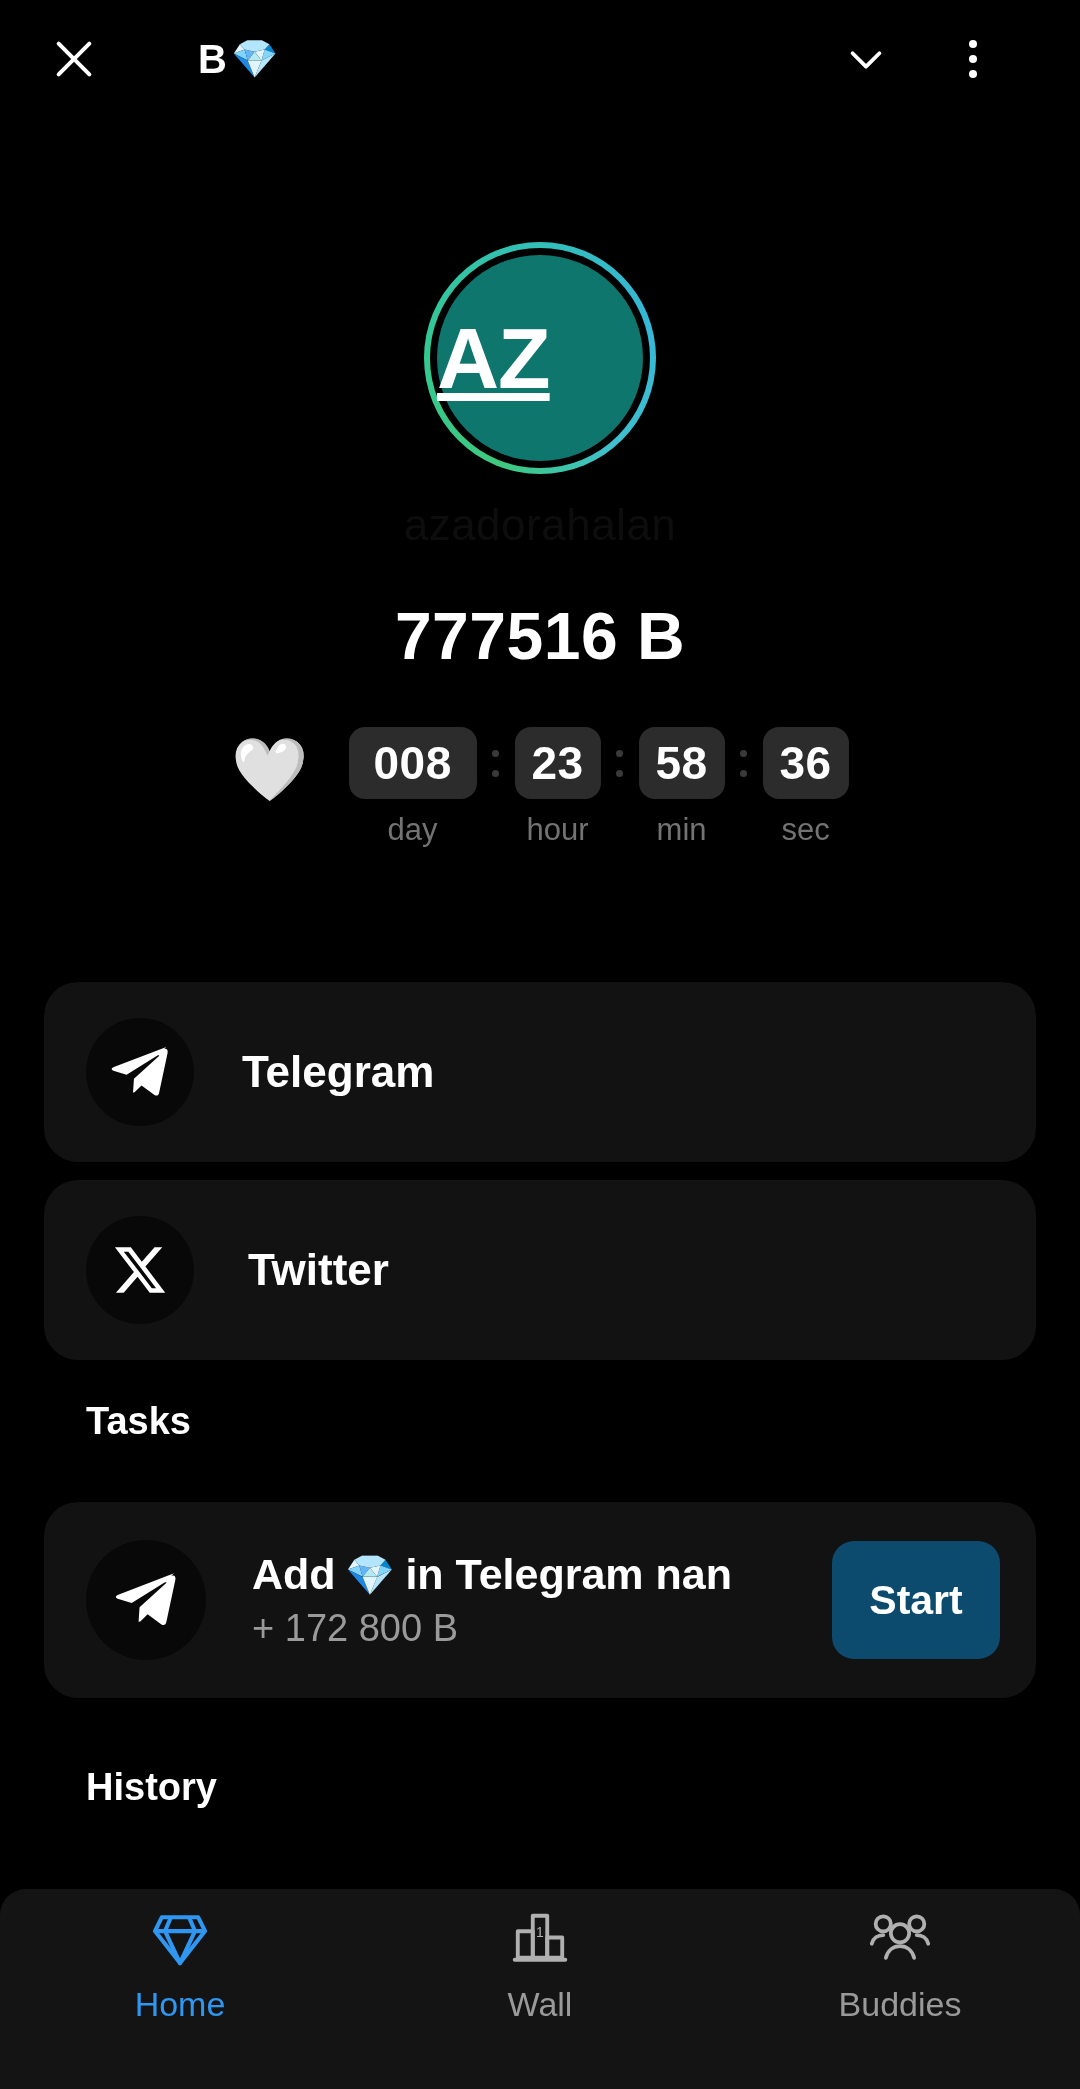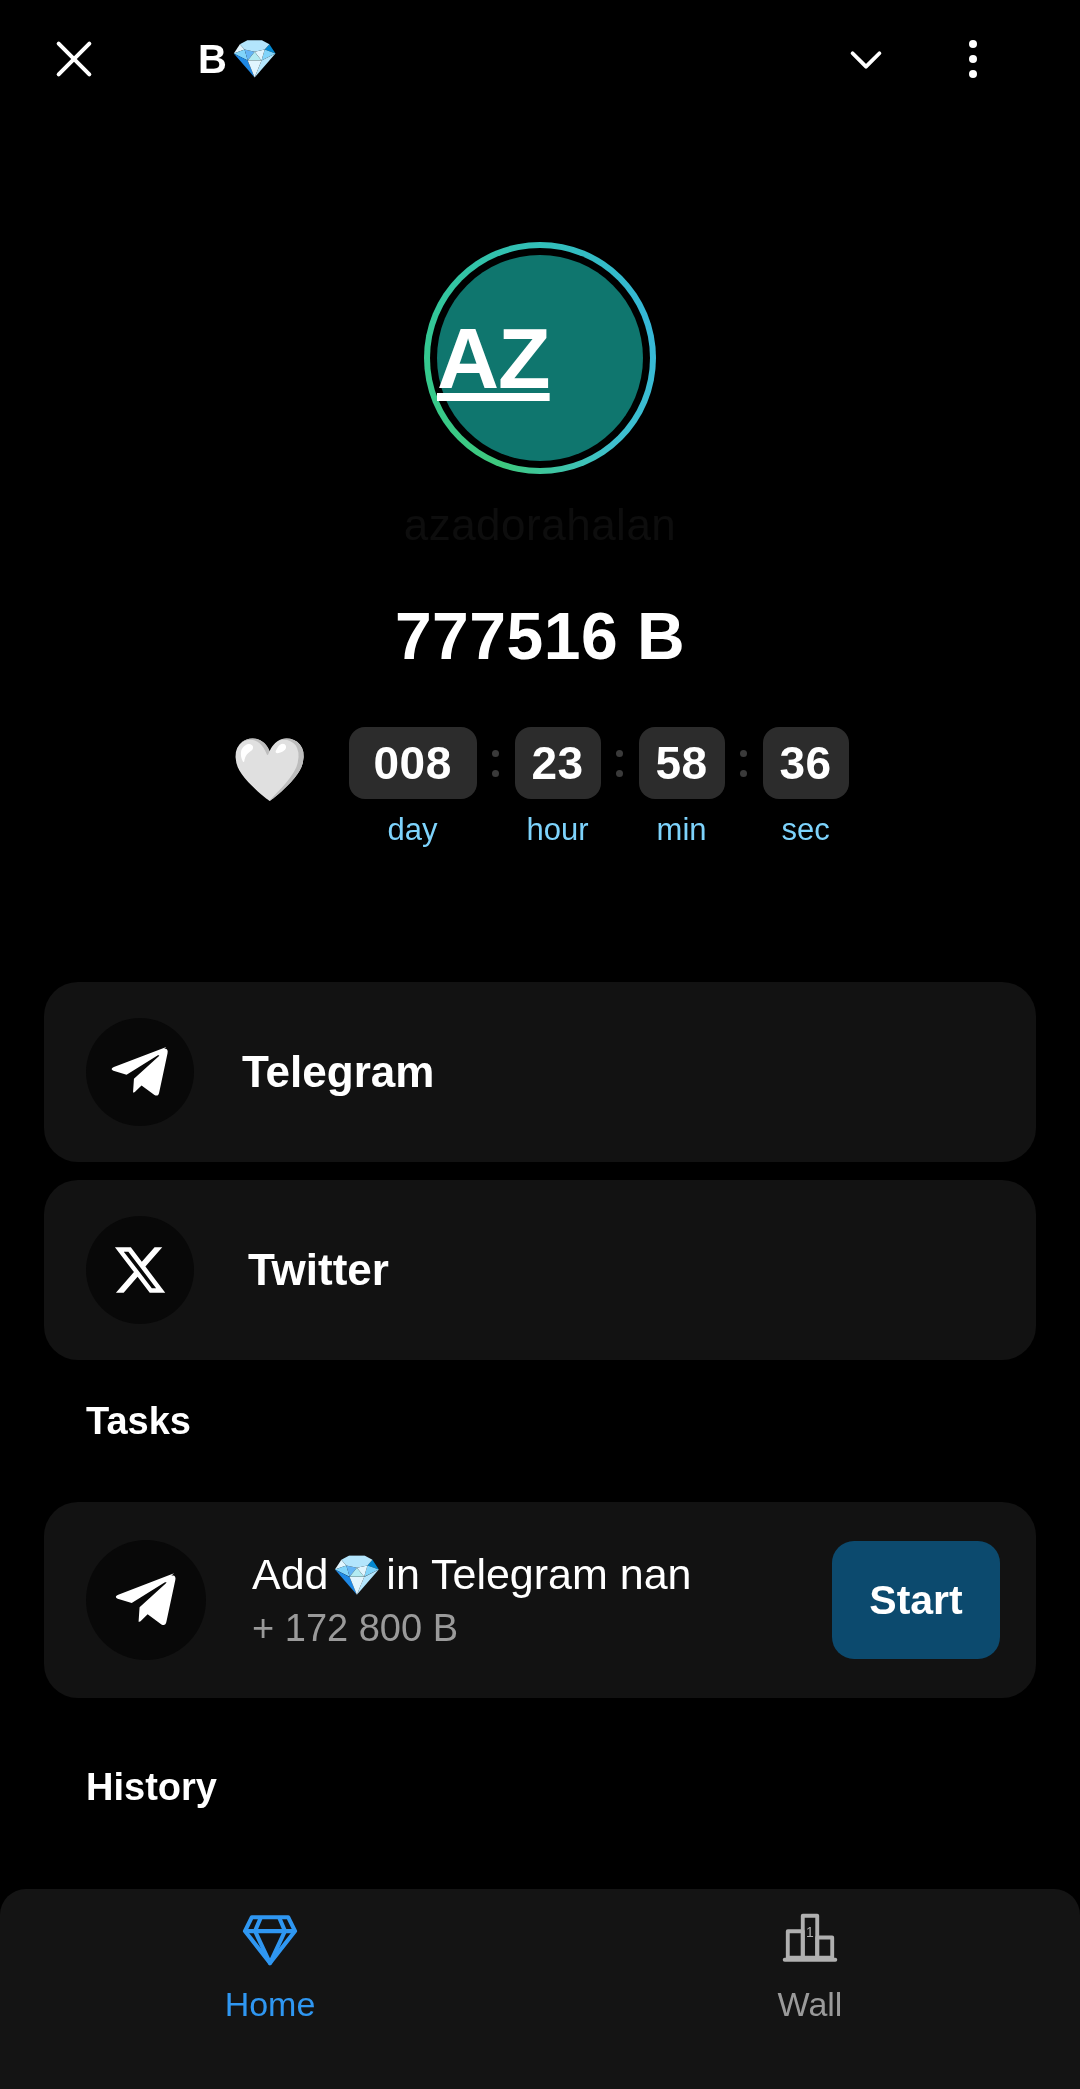--- a/index.html
+++ b/index.html
@@ -168,21 +168,21 @@
     justify-content: center;
     font-size: 46px;
     font-weight: 700;
     color: #ffffff;
     letter-spacing: 0.5px;
   }
   .timer-box.wide { min-width: 128px; }
   .timer-label {
     margin-top: 13px;
     font-size: 31px;
-    color: #7dd3fc;
+    color: #737373;
     font-weight: 400;
   }
   .timer-colon {
     width: 38px;
     height: 72px;
     display: flex;
     flex-direction: column;
     align-items: center;
     justify-content: center;
     gap: 13px;
@@ -254,27 +254,27 @@
     display: flex; align-items: center; justify-content: center;
     flex: none;
   }
   .task-text {
     margin-left: 46px;
     flex: 1 1 auto;
     min-width: 0;
   }
   .task-name {
     font-size: 43px;
-    font-weight: 400;
+    font-weight: 700;
     color: #ffffff;
     white-space: nowrap;
     overflow: hidden;
     display: flex;
     align-items: center;
-    gap: 4px;
+    gap: 10px;
   }
   .task-name .gem { font-size: 40px; line-height: 1; }
   .task-reward {
     margin-top: 8px;
     font-size: 38px;
     color: #9a9a9a;
     font-weight: 400;
   }
   .task-start {
     flex: none;
@@ -492,13 +492,26 @@
         <rect x="9.2" y="3.4" width="5.6" height="16.2"></rect>
         <rect x="3.4" y="9.4" width="5.8" height="10.2"></rect>
         <rect x="14.8" y="11.8" width="5.8" height="7.8"></rect>
         <line x1="2.2" y1="20.4" x2="21.8" y2="20.4"></line>
         <text x="12" y="11.6" font-size="5.4" fill="#b0b0b0" stroke="none" text-anchor="middle" font-family="Liberation Sans, sans-serif">1</text>
       </svg>
     </div>
     <div class="nav-label">Wall</div>
   </div>
 
+  <div class="nav-item">
+    <div class="nav-icon">
+      <svg width="68" height="68" viewBox="0 0 26 24" fill="none" stroke="#b0b0b0" stroke-width="1.45" stroke-linecap="round">
+        <circle cx="6.6" cy="6.6" r="2.9"></circle>
+        <path d="M2.2 14.2c.5-2.1 2.3-3.3 4.4-3.3"></path>
+        <circle cx="19.4" cy="6.6" r="2.9"></circle>
+        <path d="M23.8 14.2c-.5-2.1-2.3-3.3-4.4-3.3"></path>
+        <circle cx="13" cy="10.2" r="3.5"></circle>
+        <path d="M7.6 19.6c.7-2.9 2.9-4.5 5.4-4.5s4.7 1.6 5.4 4.5"></path>
+      </svg>
+    </div>
+    <div class="nav-label">Buddies</div>
+  </div>
 </div>
 
 </body></html>

